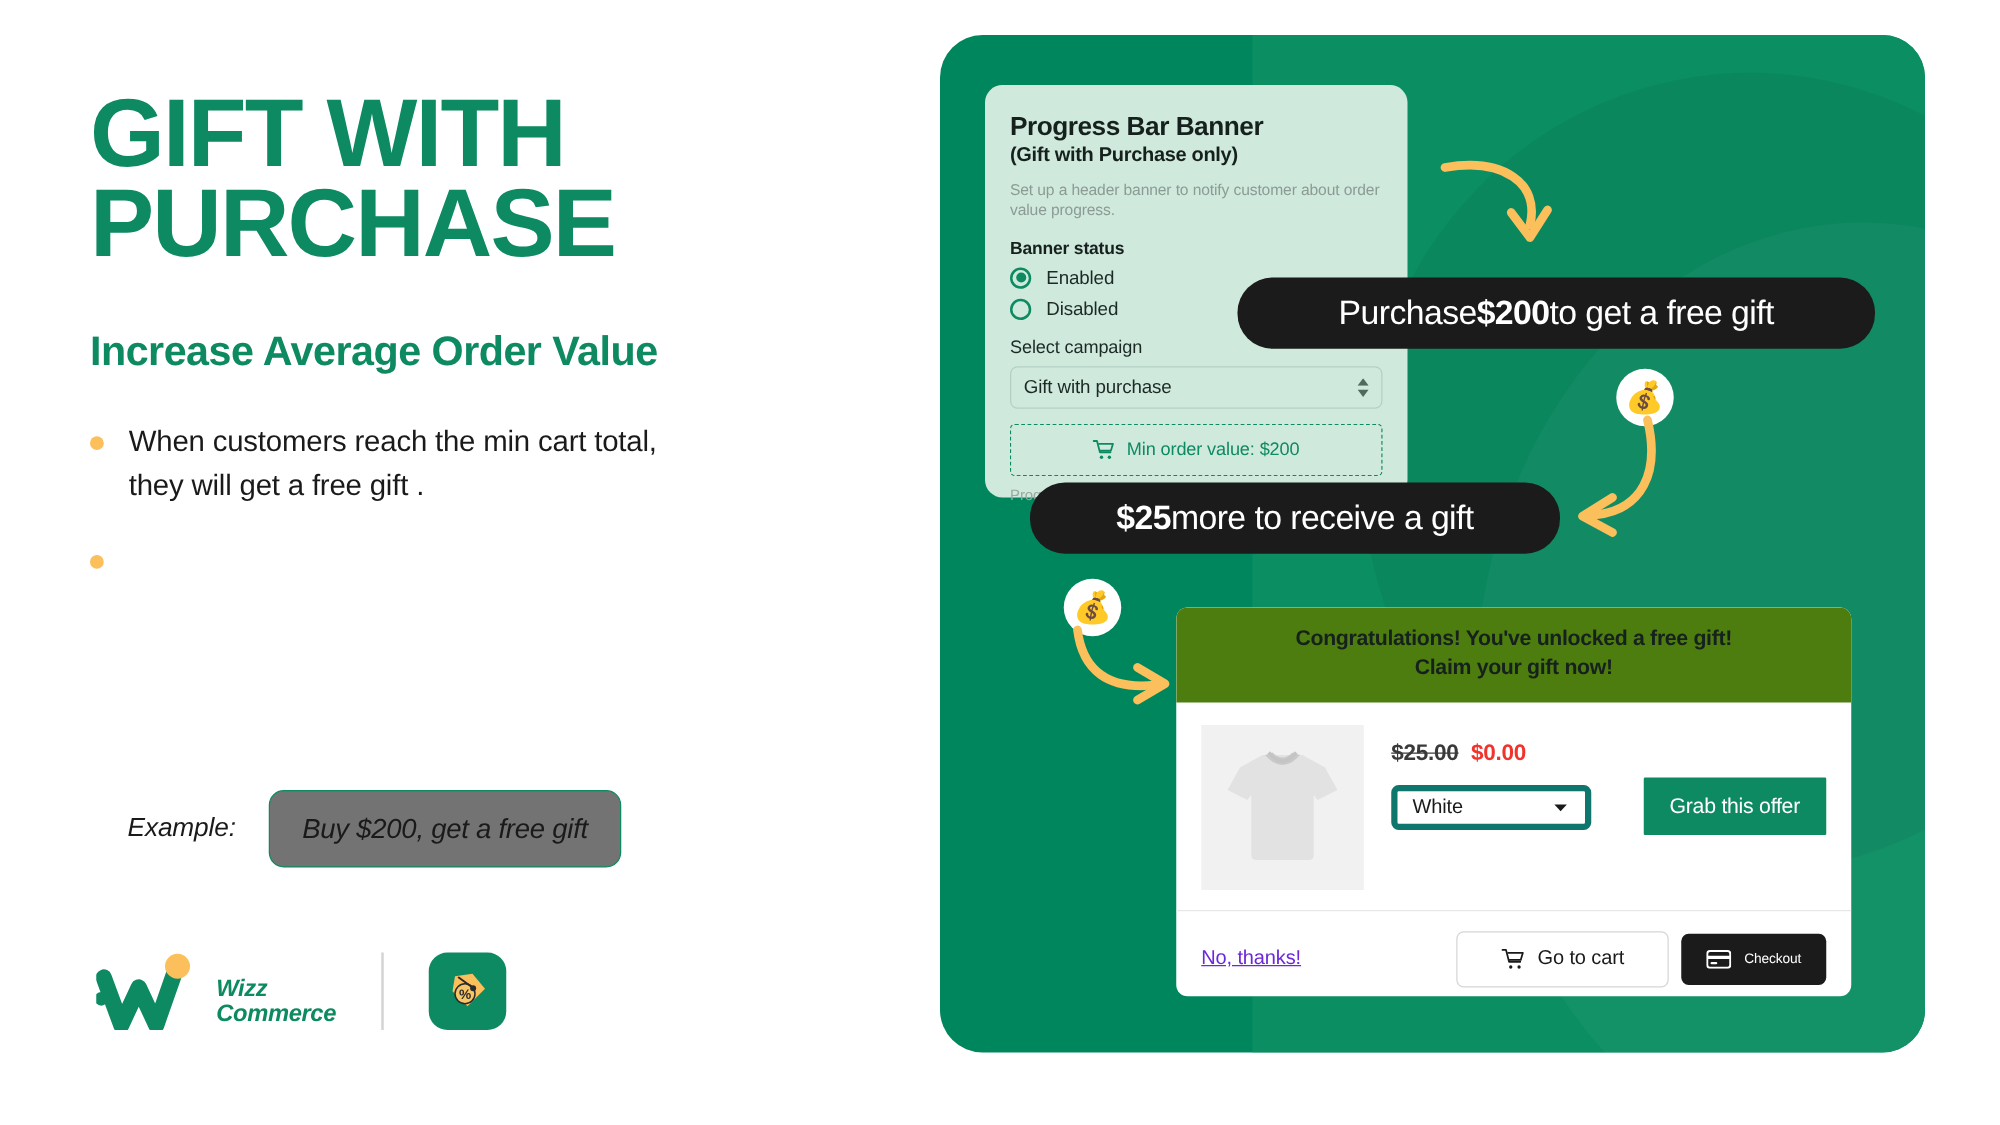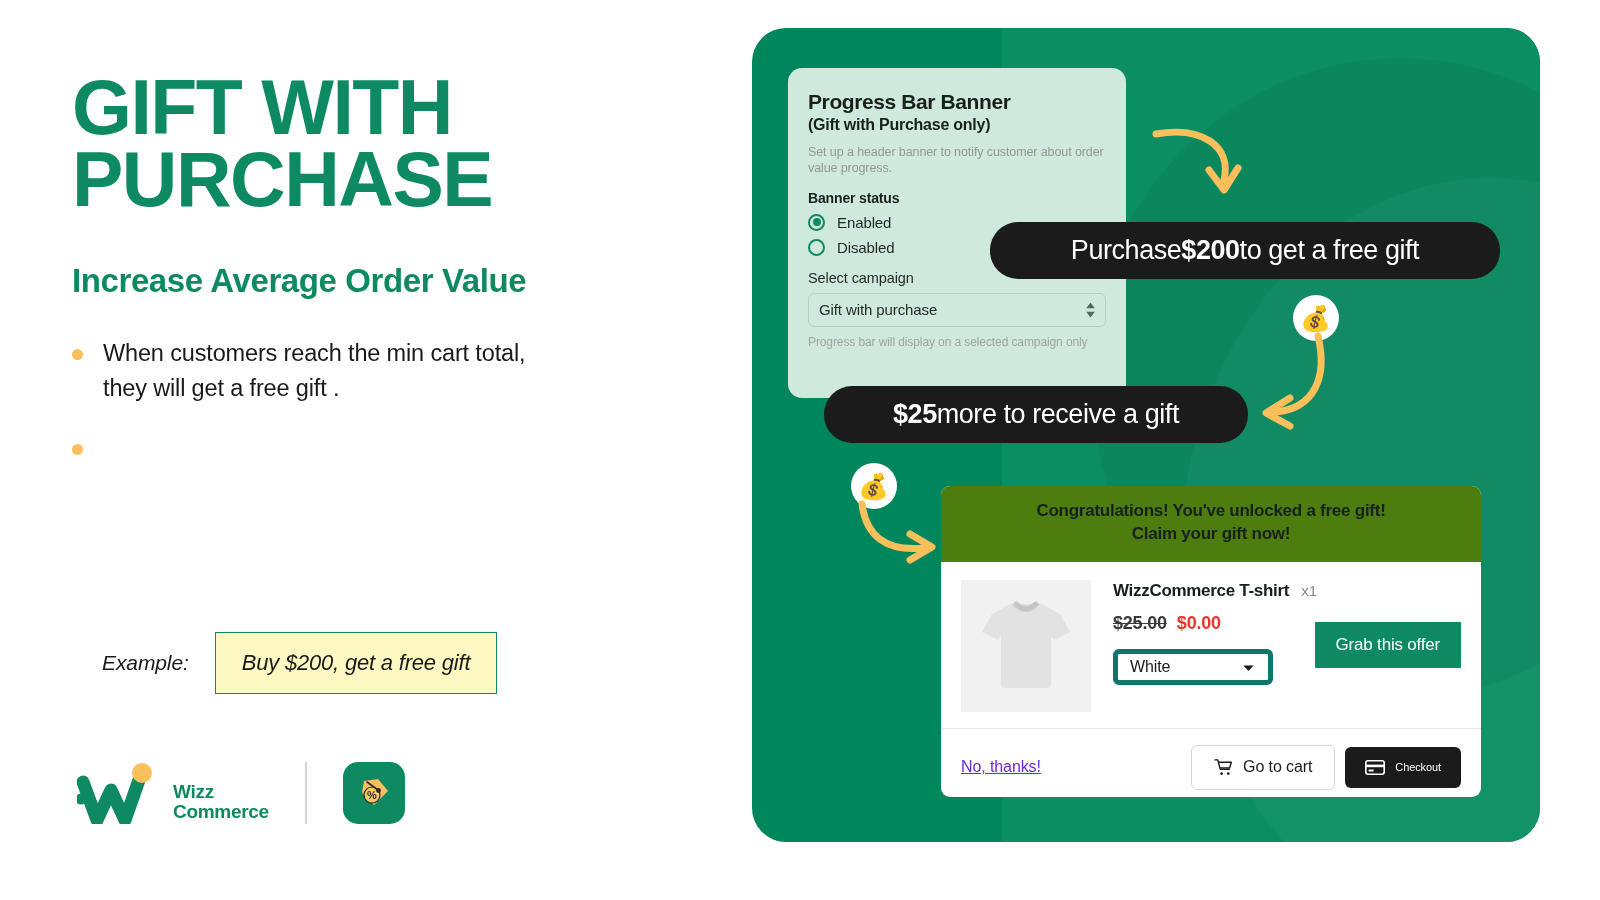--- a/index.html
+++ b/index.html
@@ -38,32 +38,32 @@
   }
 
   .example-row {
     position: absolute; left: 30px; top: 632px;
     display: flex; align-items: center; gap: 26px;
   }
   .example-label {
     font-size: 21px; font-style: italic; color: #1A1A1A; letter-spacing: -0.1px;
   }
   .example-box {
-    border: 1.5px solid #0E8A62; border-radius: 0;
-    background: #fef9c3;
+    border: 1.5px solid #0E8A62; border-radius: 12px;
+    background: #737373;
     padding: 17px 26px;
     font-size: 22px; font-style: italic; color: #1A1A1A; letter-spacing: -0.2px;
   }
 
   
   .logo-row {
     position: absolute; left: 5px; top: 762px;
     display: flex; align-items: center;
   }
-  .wizz-logo { display: flex; align-items: flex-end; }
+  .wizz-logo { display: flex; align-items: flex-end; font-style: italic; }
   .wizz-mark { position: relative; width: 92px; height: 62px; }
   .wizz-word {
     margin-left: 4px; margin-bottom: 2px;
     font-size: 19px; font-weight: 700; line-height: 1.06; color: #0E8A62;
     letter-spacing: -0.3px;
   }
   .divider-v {
     width: 2px; height: 62px; background: #D4D4D4; margin: 0 36px;
   }
   .app-badge {
@@ -183,21 +183,21 @@
   .gift-footer {
     border-top: 1px solid #E7E7E7;
     display: flex; align-items: center; padding: 16px 20px;
   }
   .no-thanks {
     font-size: 16px; color: #6d28d9; text-decoration: underline; letter-spacing: -0.1px; cursor: pointer; text-align: right;
   }
   .foot-spacer { flex: 1; }
   .btn-outline {
     border: 1px solid #D6D6D6; border-radius: 6px; background: #fff;
-    padding: 12px 22px; font-size: 16px; color: #1A1A1A;
+    padding: 12px 35px; font-size: 16px; color: #1A1A1A;
     display: flex; align-items: center; gap: 10px; margin-right: 10px;
     font-family: inherit; letter-spacing: -0.1px; cursor: pointer;
   }
   .btn-dark {
     background: #1B1B1B; border: none; border-radius: 6px;
     padding: 13px 20px; font-size: 11px; color: #fff;
     display: flex; align-items: center; gap: 10px;
     font-family: inherit; letter-spacing: -0.1px; cursor: pointer;
   }
 
@@ -301,20 +301,29 @@
       <span class="select-caret">
         <svg width="9" height="6" viewBox="0 0 9 6">
             <path d="M4.5 0 L9 6 L0 6 Z" fill="#4F6A5F"></path>
           </svg>
         <svg width="9" height="6" viewBox="0 0 9 6">
             <path d="M4.5 6 L0 0 L9 0 Z" fill="#4F6A5F"></path>
           </svg>
       </span>
     </div>
 
+    <div class="dashed-box">
+      <svg width="18" height="18" viewBox="0 0 20 20">
+        <path d="M1 2 h3 l2.6 10 h9.4" fill="none" stroke="#0E8A62" stroke-width="1.6" stroke-linecap="round" stroke-linejoin="round"></path>
+        <path d="M5.2 4.5 h13 l-1.8 6 H6.6" fill="none" stroke="#0E8A62" stroke-width="1.6" stroke-linejoin="round"></path>
+        <circle cx="8" cy="16.4" r="1.5" fill="#0E8A62"></circle>
+        <circle cx="15" cy="16.4" r="1.5" fill="#0E8A62"></circle>
+      </svg>
+      <span>Min order value: $200</span>
+    </div>
 
     <div class="sc-foot">Progress bar will display on a selected campaign only</div>
   </div>
 
   <div class="pill pill-a">
     <span>Purchase </span>
       <b>$200</b>
       <span> to get a free gift</span>
   </div>
 
@@ -348,23 +357,20 @@
     <div class="gift-body">
       <div class="thumb">
         <svg width="104" height="96" viewBox="0 0 104 96">
           <path d="M36 6 L18 16 L8 34 L24 42 L27 38 L27 86 Q27 90 31 90 L73 90 Q77 90 77 86 L77 38 L80 42 L96 34 L86 16 L68 6 Z" fill="#E2E2E2"></path>
           <path d="M38 6 Q52 22 66 6 L60 4 Q52 12 44 4 Z" fill="#C9C9C9"></path>
           <path d="M40 5 Q52 20 64 5 L62 3 Q52 16 42 3 Z" fill="#C4C4C4"></path>
         </svg>
       </div>
 
       <div class="gift-info">
-        <div class="gi-title">
-          <span>WizzCommerce T-shirt</span><span class="gi-qty">x1</span>
-        </div>
         <div class="gi-prices">
           <span class="price-old">$25.00</span><span class="price-new">$0.00</span>
         </div>
         <div class="variant-select">
           <span>White</span>
           <span style="position:absolute; right:14px; top:50%; transform:translateY(-50%);">
             <svg width="11" height="7" viewBox="0 0 11 7">
                 <path d="M0.5 0.5 L5.5 6 L10.5 0.5 Z" fill="#1A1A1A"></path>
               </svg>
           </span>

